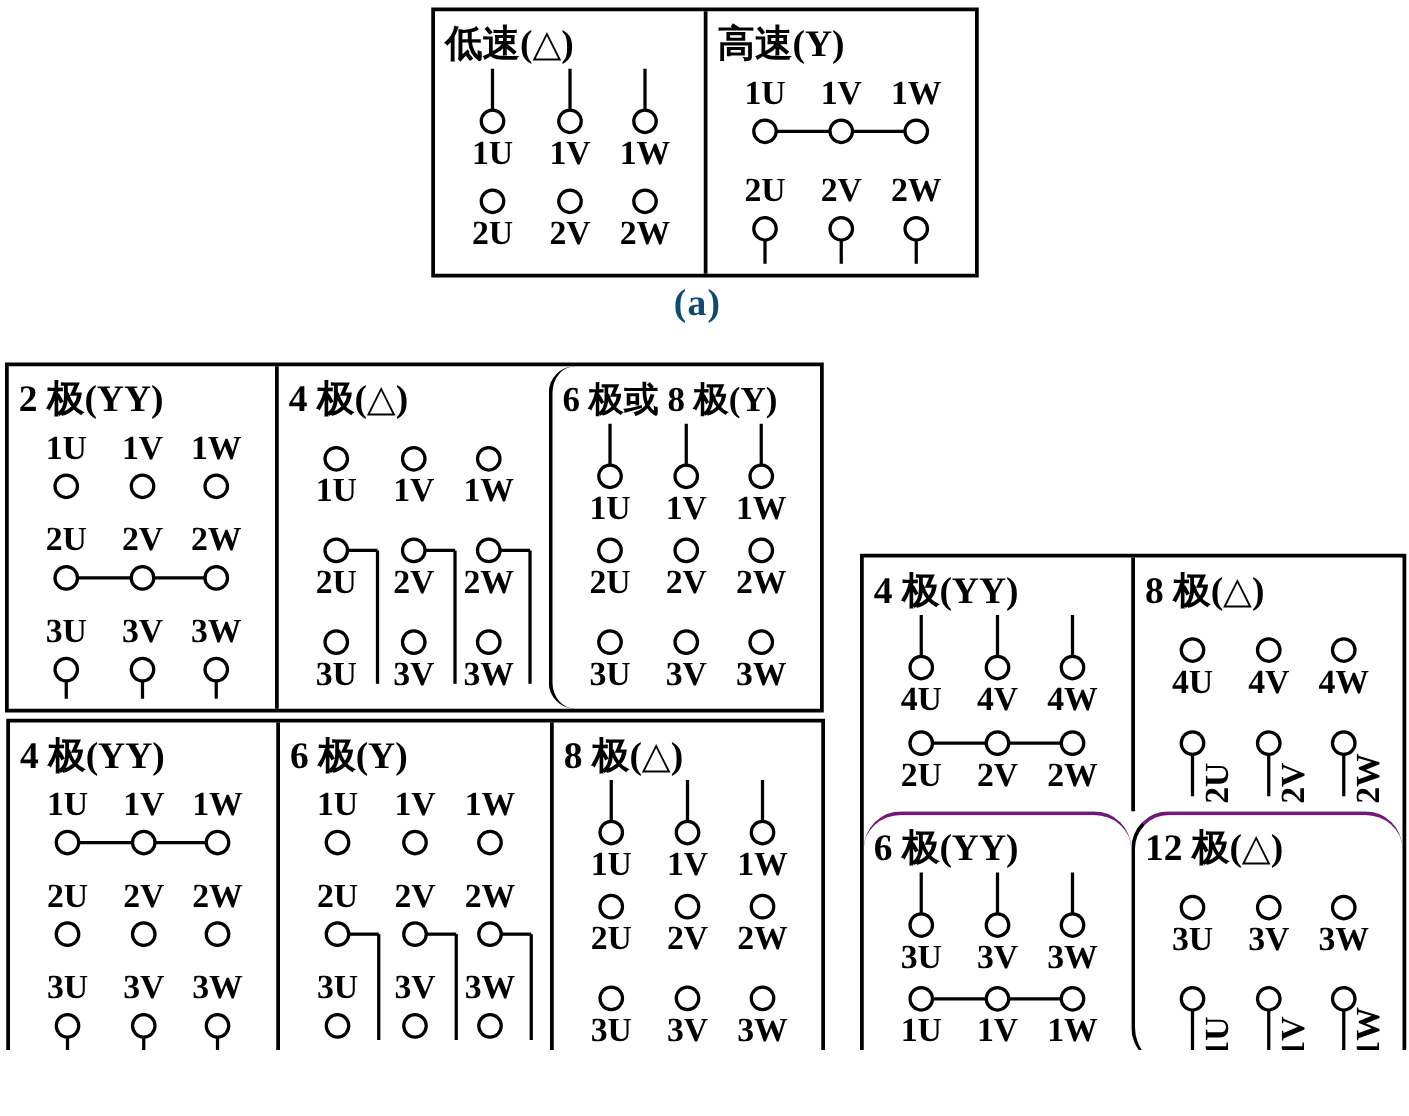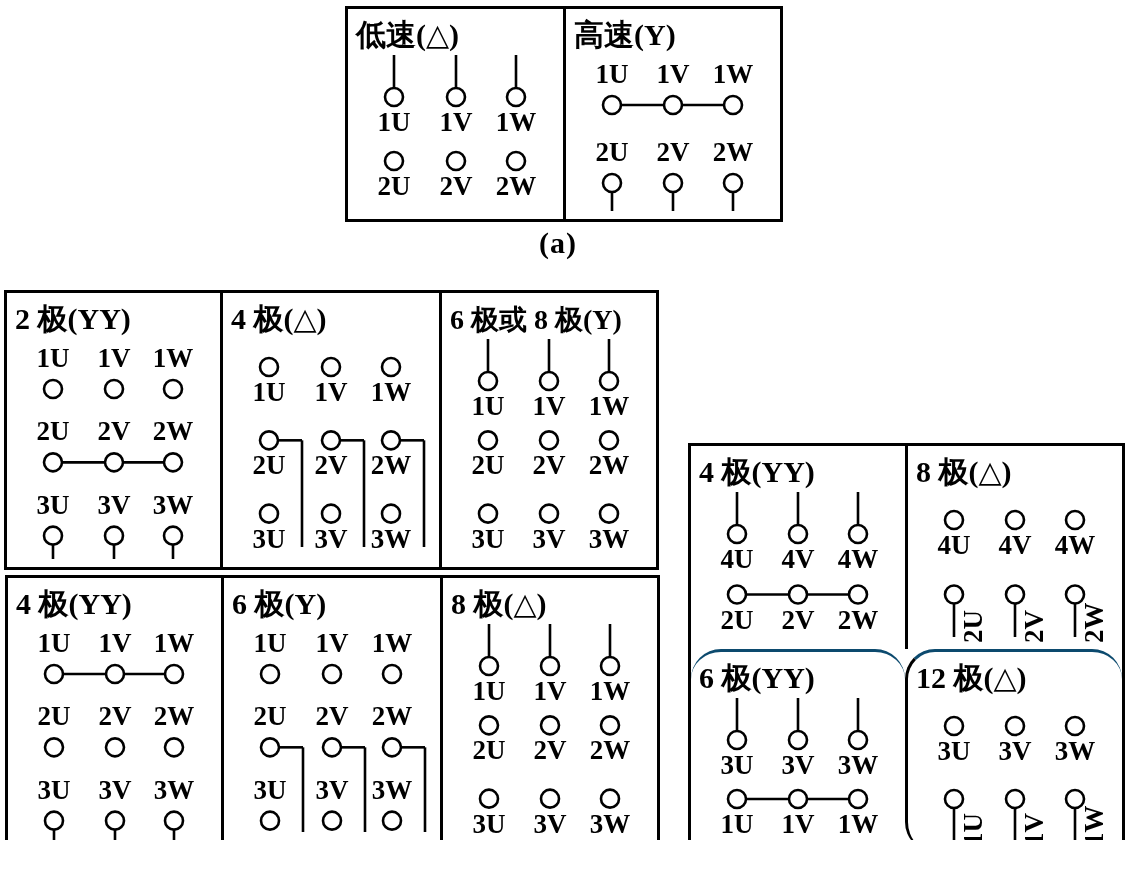--- a/index.html
+++ b/index.html
@@ -1,25 +1,25 @@
 <!DOCTYPE html>
 <html><head>
 <meta charset="utf-8">
 <style>
   html,body{margin:0;padding:0;background:#fff;}
   .canvas{
     position:relative;width:1127px;height:840px;background:#fff;overflow:hidden;
-    font-family:"Liberation Serif","DejaVu Serif",serif;color:#000000;
+    font-family:"Liberation Serif","DejaVu Serif",serif;color:#0c4a6e;
   }
   .box{position:absolute;border:3px solid #000;box-sizing:border-box;display:flex;background:#fff;}
   .box.wrap{flex-wrap:wrap;}
   .panel{height:100%;box-sizing:border-box;}
   .panel.half{height:50%;}
   .divl{border-left:3px solid #000;}
-  .divt{border-top:3px solid #0c4a6e;border-radius:30px;}
+  .divt{border-top:3px solid #701a75;border-radius:30px;}
   .caption{position:absolute;width:200px;text-align:center;font-size:30px;font-weight:bold;letter-spacing:1px;}
   svg{display:block;}
   svg text{font-weight:bold;fill:#000;font-family:"Liberation Serif","DejaVu Serif",serif;}
   svg .stroke{stroke:#000;stroke-width:2.6;fill:none;}
   svg circle{stroke:#000;stroke-width:2.6;fill:#fff;}
 </style>
 </head>
 <body>
 
 <div class="canvas">
@@ -119,21 +119,21 @@
           <circle cx="168" cy="147.33333333333331" r="9"></circle>
           <text x="168" y="181.33333333333331" font-size="27" text-anchor="middle">2W</text>
           <circle cx="46" cy="220.66666666666666" r="9"></circle>
           <text x="46" y="254.66666666666666" font-size="27" text-anchor="middle">3U</text>
           <circle cx="108" cy="220.66666666666666" r="9"></circle>
           <text x="108" y="254.66666666666666" font-size="27" text-anchor="middle">3V</text>
           <circle cx="168" cy="220.66666666666666" r="9"></circle>
           <text x="168" y="254.66666666666666" font-size="27" text-anchor="middle">3W</text>
         </svg>
       </div>
-    <div class="panel divl" style="width:217px;">
+    <div class="panel divl" style="width:217px;border-radius:21px;">
         <svg width="214" height="274">
           <text x="8" y="36" font-size="28" text-anchor="start">6 极或 8 极(Y)</text>
           <line x1="46" y1="46" x2="46" y2="79" class="stroke"></line>
           <circle cx="46" cy="88" r="9"></circle>
           <text x="46" y="122" font-size="27" text-anchor="middle">1U</text>
           <line x1="107" y1="46" x2="107" y2="79" class="stroke"></line>
           <circle cx="107" cy="88" r="9"></circle>
           <text x="107" y="122" font-size="27" text-anchor="middle">1V</text>
           <line x1="167" y1="46" x2="167" y2="79" class="stroke"></line>
           <circle cx="167" cy="88" r="9"></circle>

